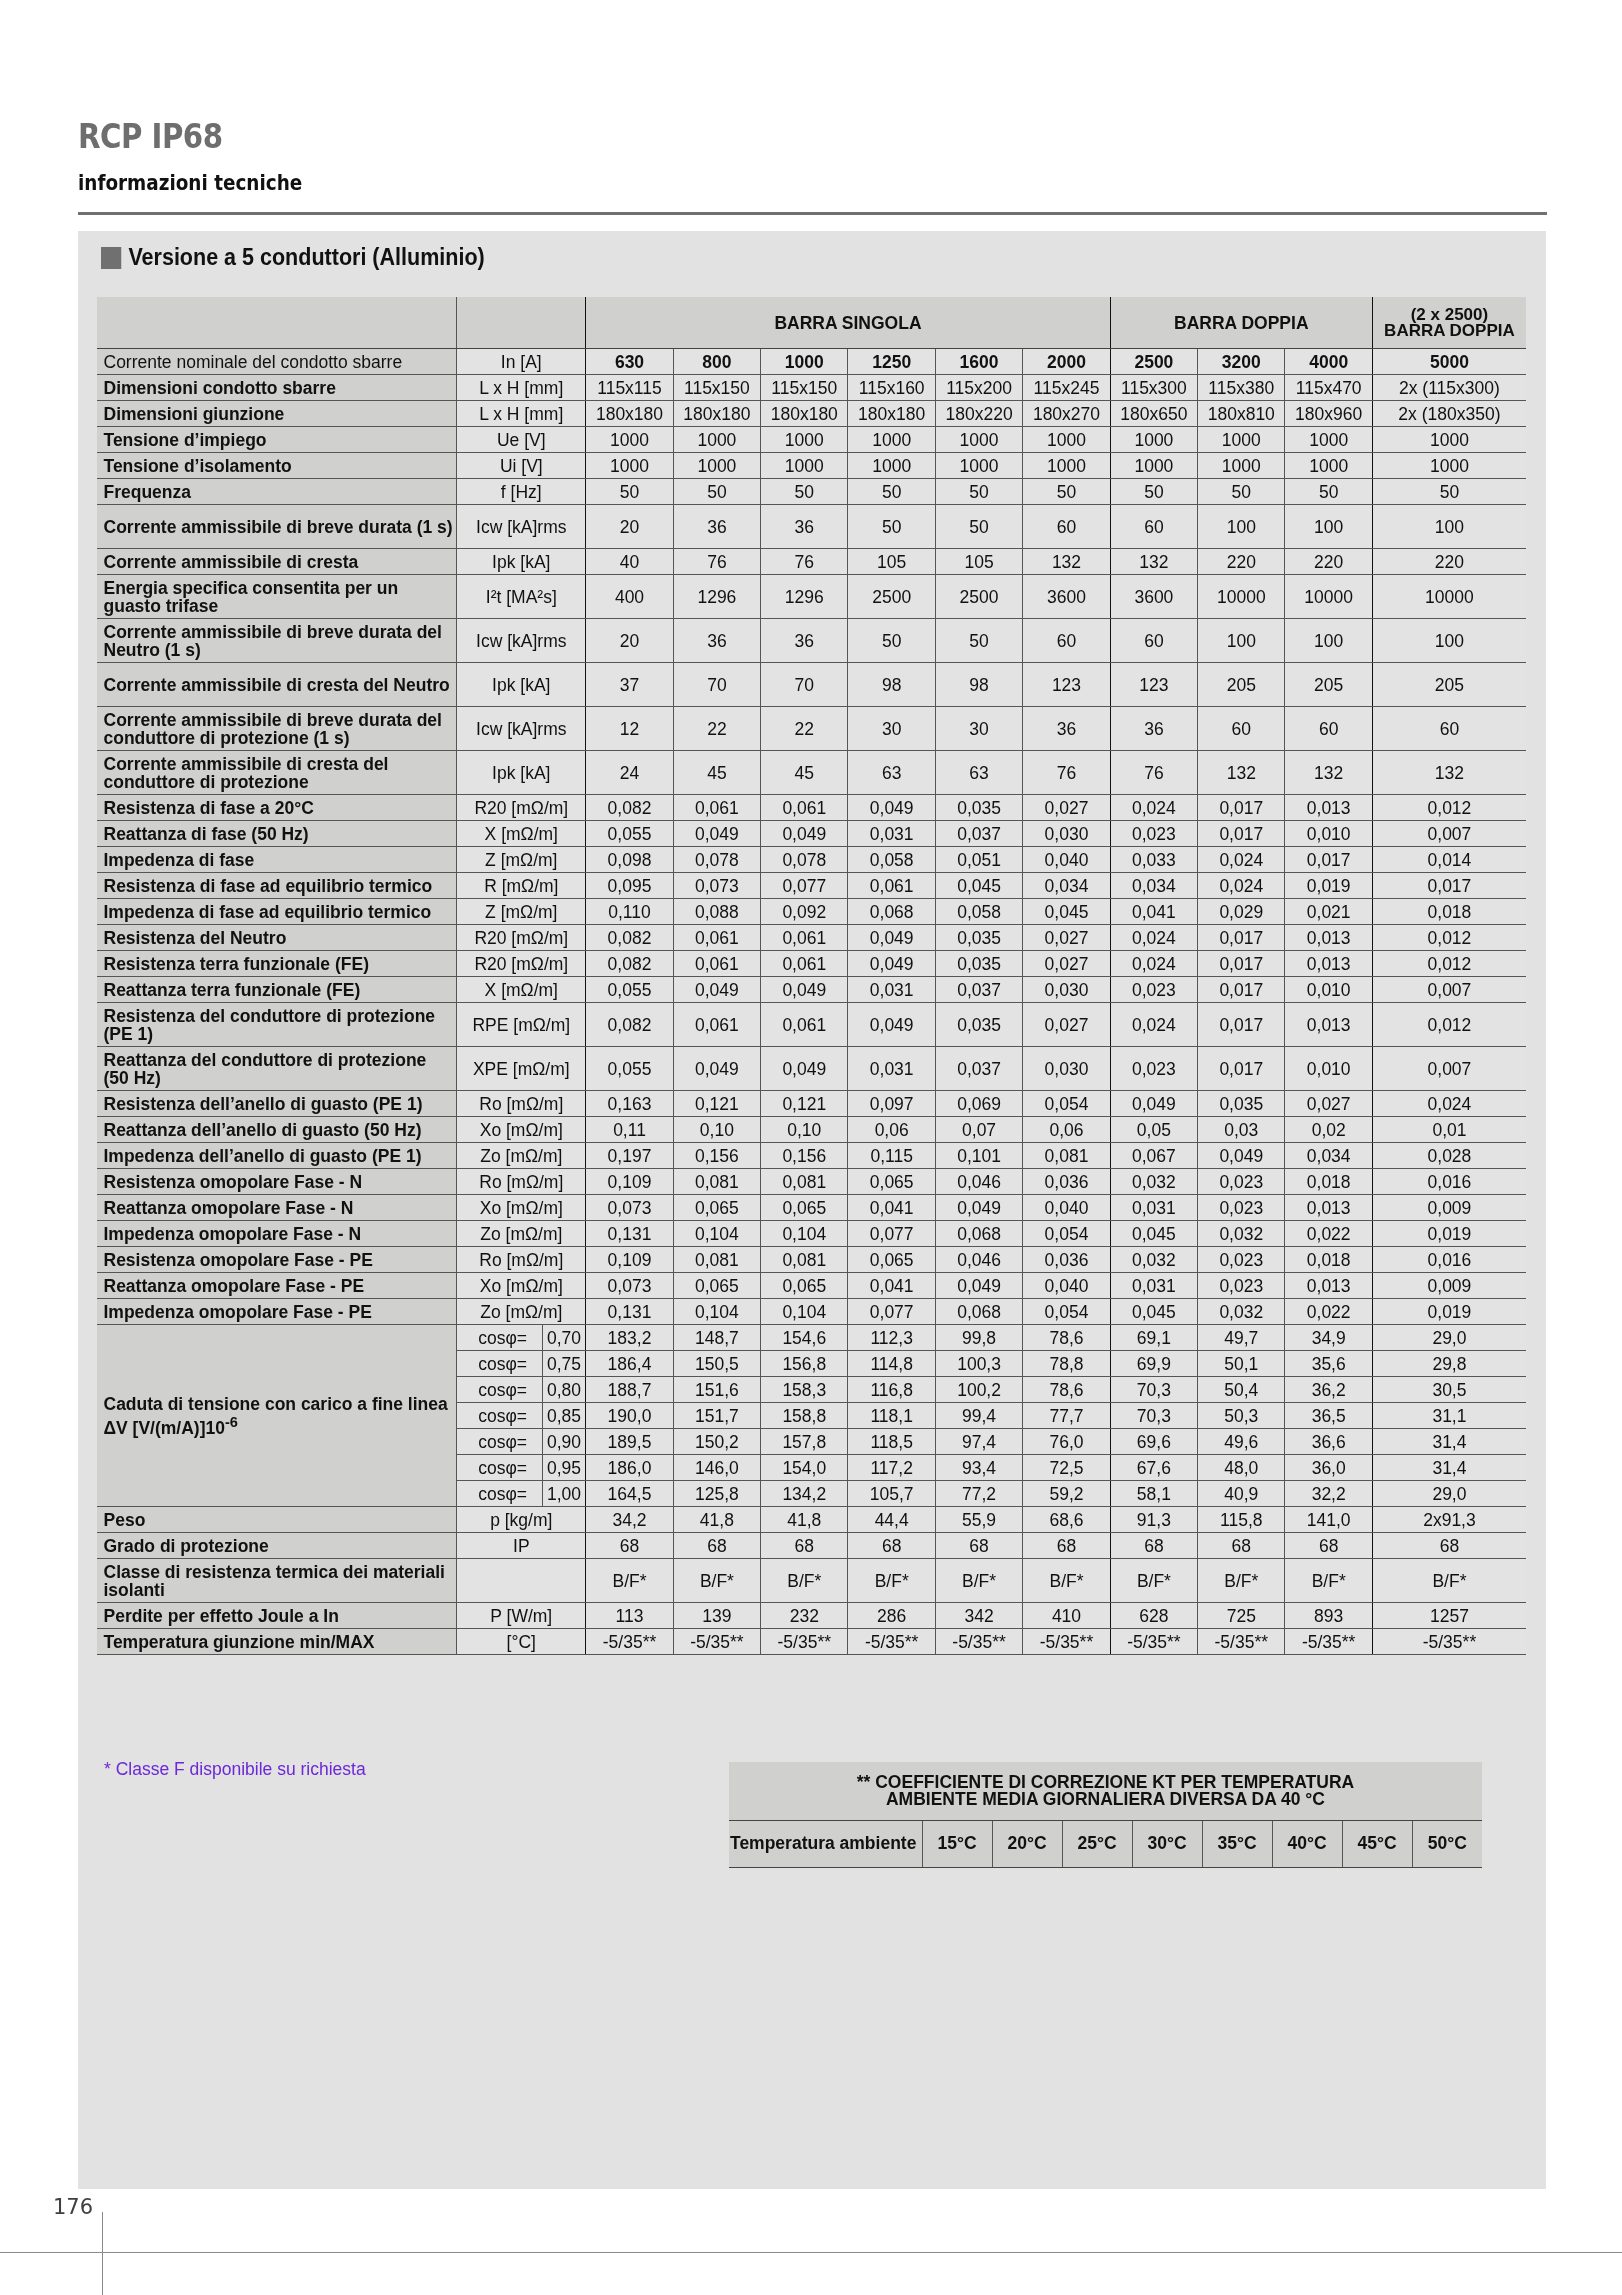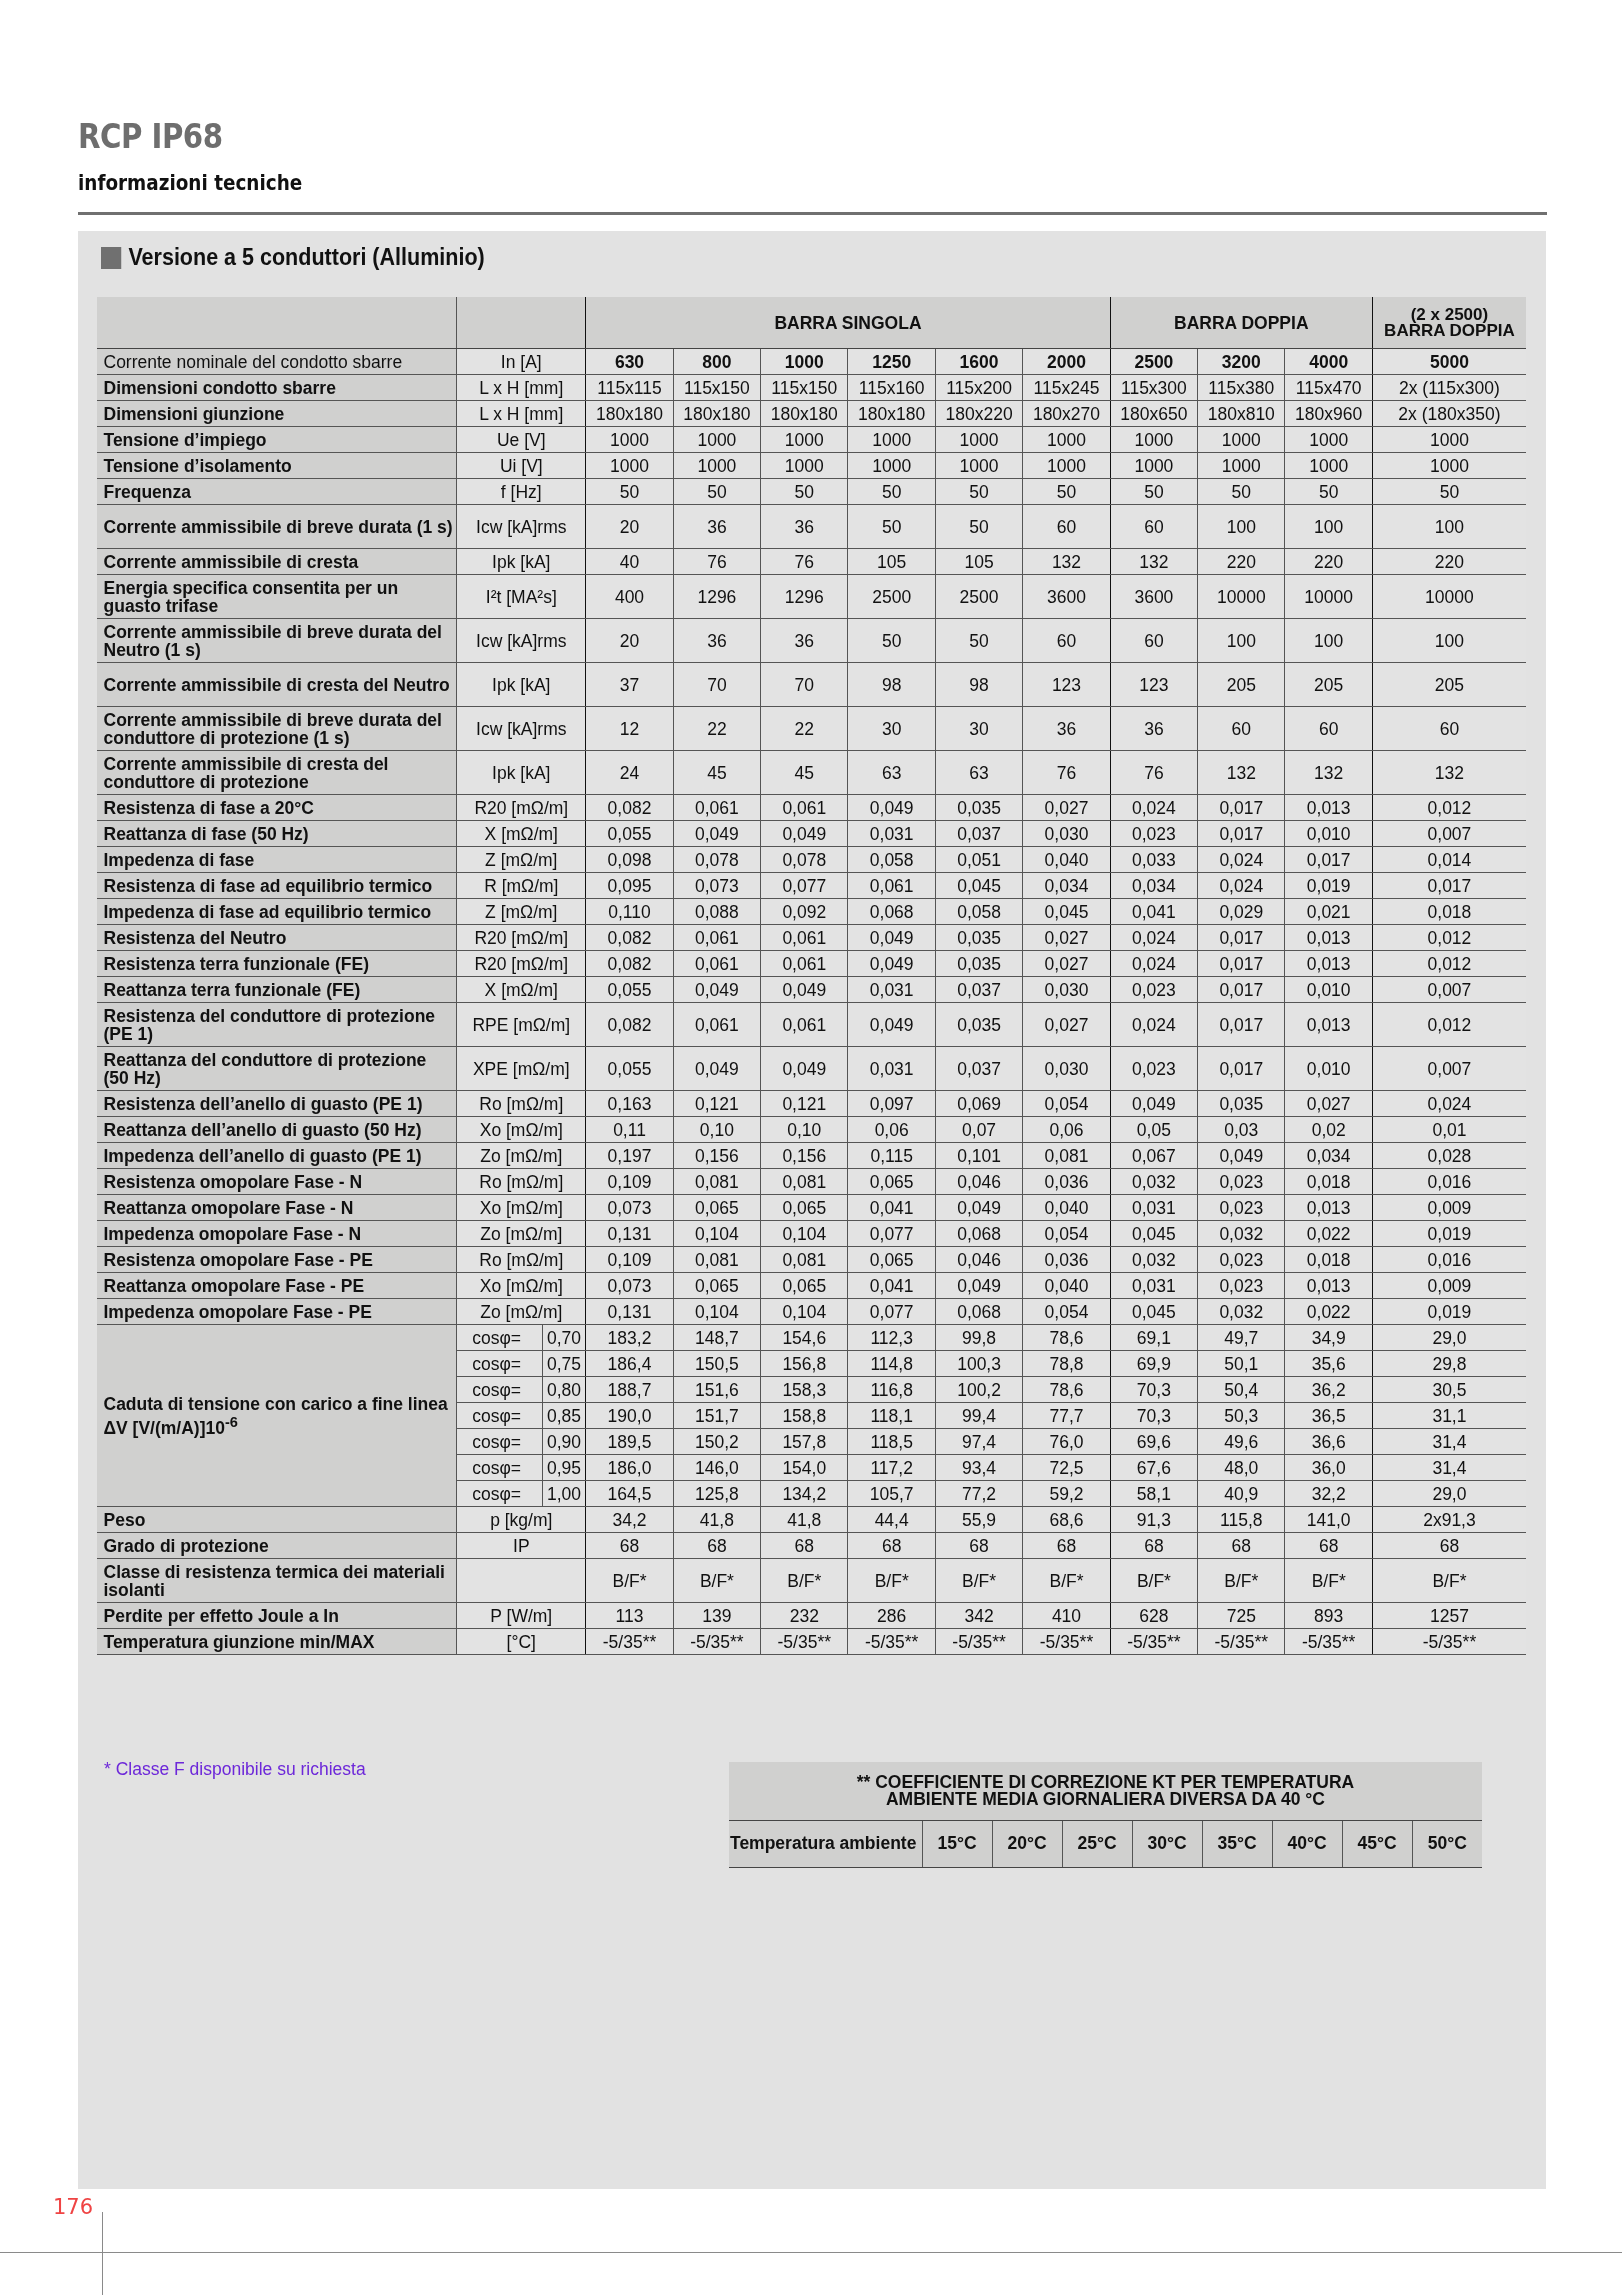--- a/index.html
+++ b/index.html
@@ -16,30 +16,30 @@
   table.spec td.unit { background:#e3e3e3;margin-top:8px; }
   table.spec td.v { background:#e3e3e3; }
   table.spec td.sep { border-left:1.9px solid #111; }
   table.spec thead td { background:#d0d0cf; font-weight:bold; font-size:17.5px; }
   table.spec tr.hdr-row td { height:51px; border-bottom:1.9px solid #444; }
   table.spec tr.amp-row td { font-weight:bold; height:25px; }
   table.spec tr.amp-row td.lbl, table.spec tr.amp-row td.unit { font-weight:normal; }
   table.spec tr.r1 td { height:25px; }
   table.spec tr.r2 td { height:43px; }
   table.spec td.small2 { font-size:17px; line-height:15.6px; }
-  table.spec td.cos-a { background:#e3e3e3; text-align:left; padding-left:15px; }
+  table.spec td.cos-a { background:#e3e3e3; text-align:left; padding-left:21px; }
   table.spec td.cos-b { background:#e3e3e3; }
   .footnote { position:absolute; left:104px; top:1759px; font-size:17.5px; color:#6d28d9; }
   table.kt { position:absolute; left:729px; top:1762px; width:753px; border-collapse:collapse; table-layout:fixed; font-size:17.5px; }
   table.kt td { border-bottom:1.3px solid #444; border-left:0.6px solid #555; text-align:center; height:44px; line-height:17.5px; }
   table.kt td.ktitle { background:#d0d0cf; font-weight:bold; height:56px; border-left:none; }
   table.kt td.khead { background:#d0d0cf; font-weight:bold; text-align:left; padding-left:1px; border-left:none; }
   table.kt td.kc { background:#d0d0cf; font-weight:bold; }
   table.kt td.kv { background:#e3e3e3; }
-  .page-num { position:absolute; left:53px; top:2195px; font-family:"DejaVu Sans", sans-serif; font-size:21px; color:#ef4444; }
+  .page-num { position:absolute; left:53px; top:2195px; font-family:"DejaVu Sans", sans-serif; font-size:21px; color:#404040; }
   .foot-hline { position:absolute; left:0; top:2252px; width:1623px; height:1.3px; background:#8a8a8a; }
   .foot-vline { position:absolute; left:102px; top:2212px; width:1.3px; height:84px; background:#8a8a8a; }
 </style>
 </head>
 <body>
 
 <div class="page-title">RCP IP68</div>
 <div class="page-subtitle">informazioni tecniche</div>
 <div class="title-rule"></div>
 

